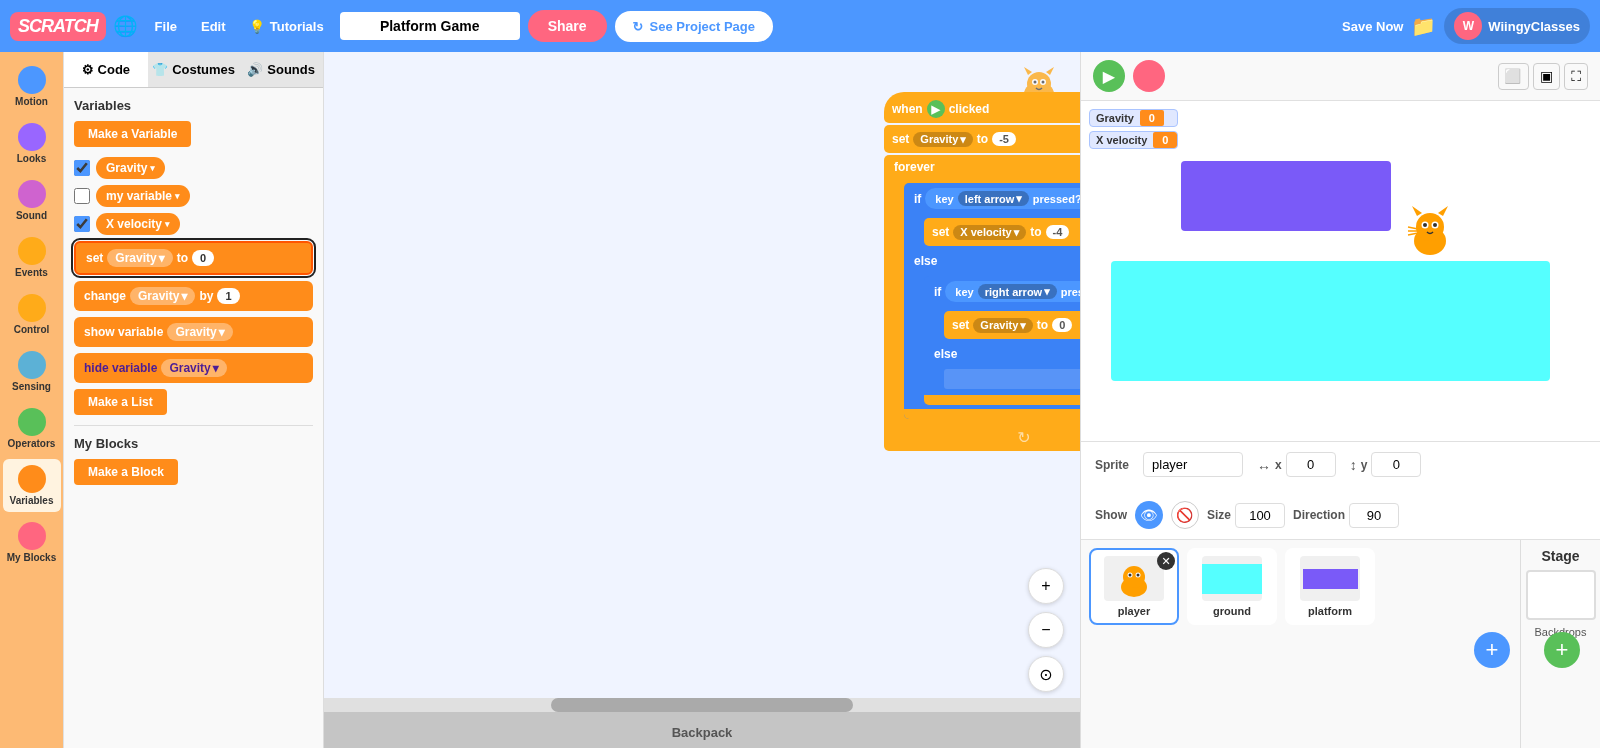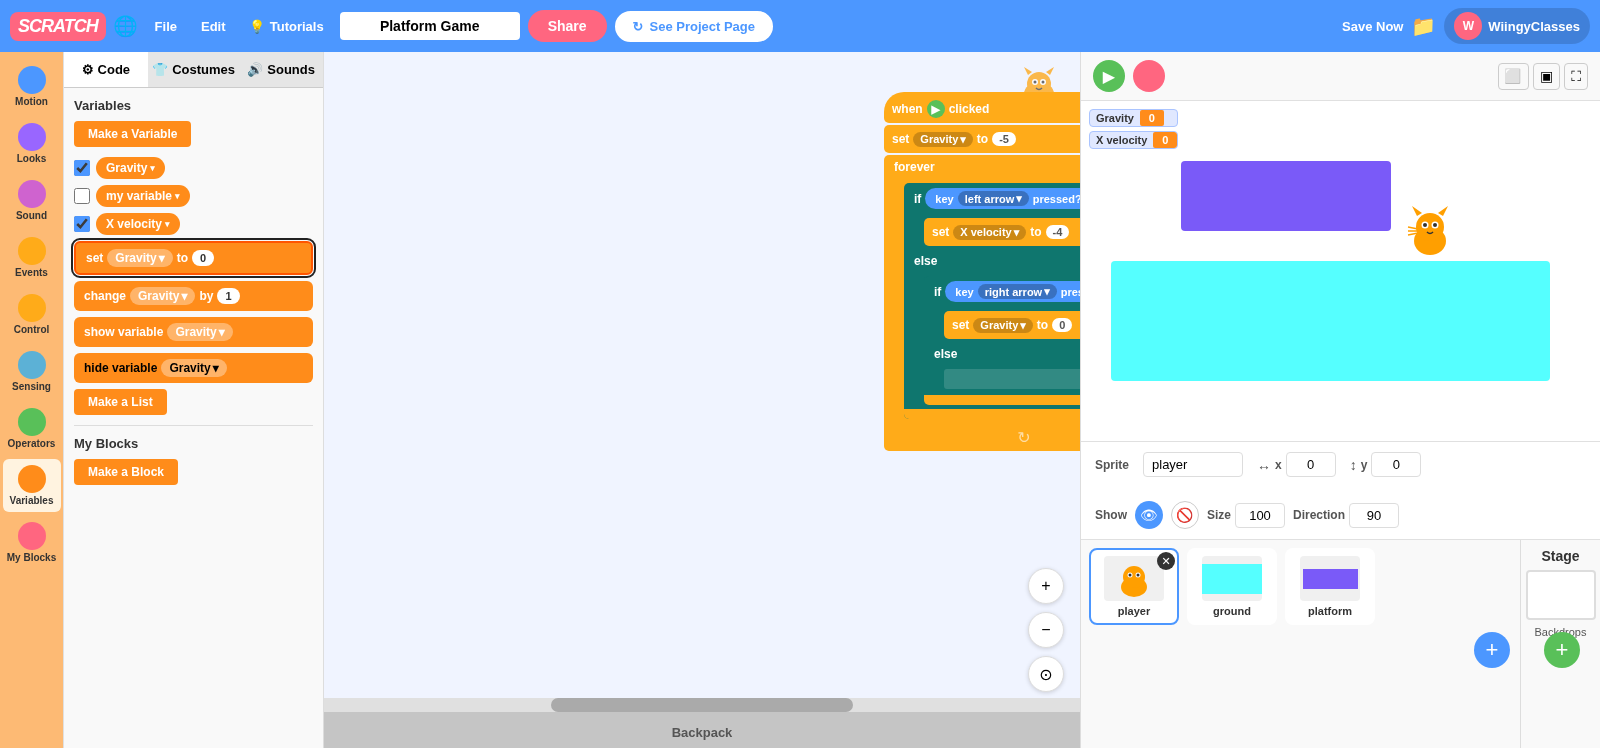--- a/index.html
+++ b/index.html
@@ -210,21 +210,21 @@
     }
     .forever-header { padding: 5px 10px; font-size: 12px; font-weight: 700; color: white; }
     .forever-body { margin-left: 20px; display: flex; flex-direction: column; gap: 2px; padding: 4px 0; }
     .forever-footer { height: 28px; background: #ffab19; border-radius: 0 0 8px 8px; }
     .forever-footer::before { content: '↻'; color: rgba(255,255,255,0.6); font-size: 16px; display: flex; align-items: center; justify-content: center; height: 100%; }
 
     
     .if-block {
       display: flex;
       flex-direction: column;
-      background: #0f766e;
+      background: #3b82f6;
       border-radius: 5px;
     }
     .if-header { padding: 5px 10px; font-size: 12px; font-weight: 700; color: white; display: flex; align-items: center; gap: 4px; }
     .if-body { margin-left: 20px; display: flex; flex-direction: column; gap: 2px; padding: 4px 0; }
     .if-else { padding: 4px 10px; font-size: 12px; font-weight: 700; color: white; }
     .if-else-body { margin-left: 20px; display: flex; flex-direction: column; gap: 2px; padding: 4px 0; }
     .if-footer { height: 10px; background: #ffab19; border-radius: 0 0 5px 5px; }
 
     
     .cond-block {
@@ -369,21 +369,21 @@
         <div style="background:white;color:#333;border-radius:12px;padding:2px 8px;font-size:11px;">1</div>
       </div>
 
       <div class="block-item" style="background:#ff8c1a; border-radius:6px; padding:6px 10px; margin-bottom:6px; display:flex; align-items:center; gap:4px; color:white; font-weight:700; font-size:12px;">
         <span>show variable</span>
         <div style="background:rgba(255,255,255,0.35);border-radius:12px;padding:2px 8px;display:inline-flex;align-items:center;gap:2px;">
           Gravity <span>▾</span>
         </div>
       </div>
 
-      <div class="block-item" style="background:#ff8c1a; border-radius:6px; padding:6px 10px; margin-bottom:6px; display:flex; align-items:center; gap:4px; color:#000000; font-weight:700; font-size:12px;">
+      <div class="block-item" style="background:#ff8c1a; border-radius:6px; padding:6px 10px; margin-bottom:6px; display:flex; align-items:center; gap:4px; color:#4c1d95; font-weight:700; font-size:12px;">
         <span>hide variable</span>
         <div style="background:rgba(255,255,255,0.35);border-radius:12px;padding:2px 8px;display:inline-flex;align-items:center;gap:2px;">
           Gravity <span>▾</span>
         </div>
       </div>
 
       <button class="make-list-btn">Make a List</button>
 
       <hr id="blocks-separator">
 

